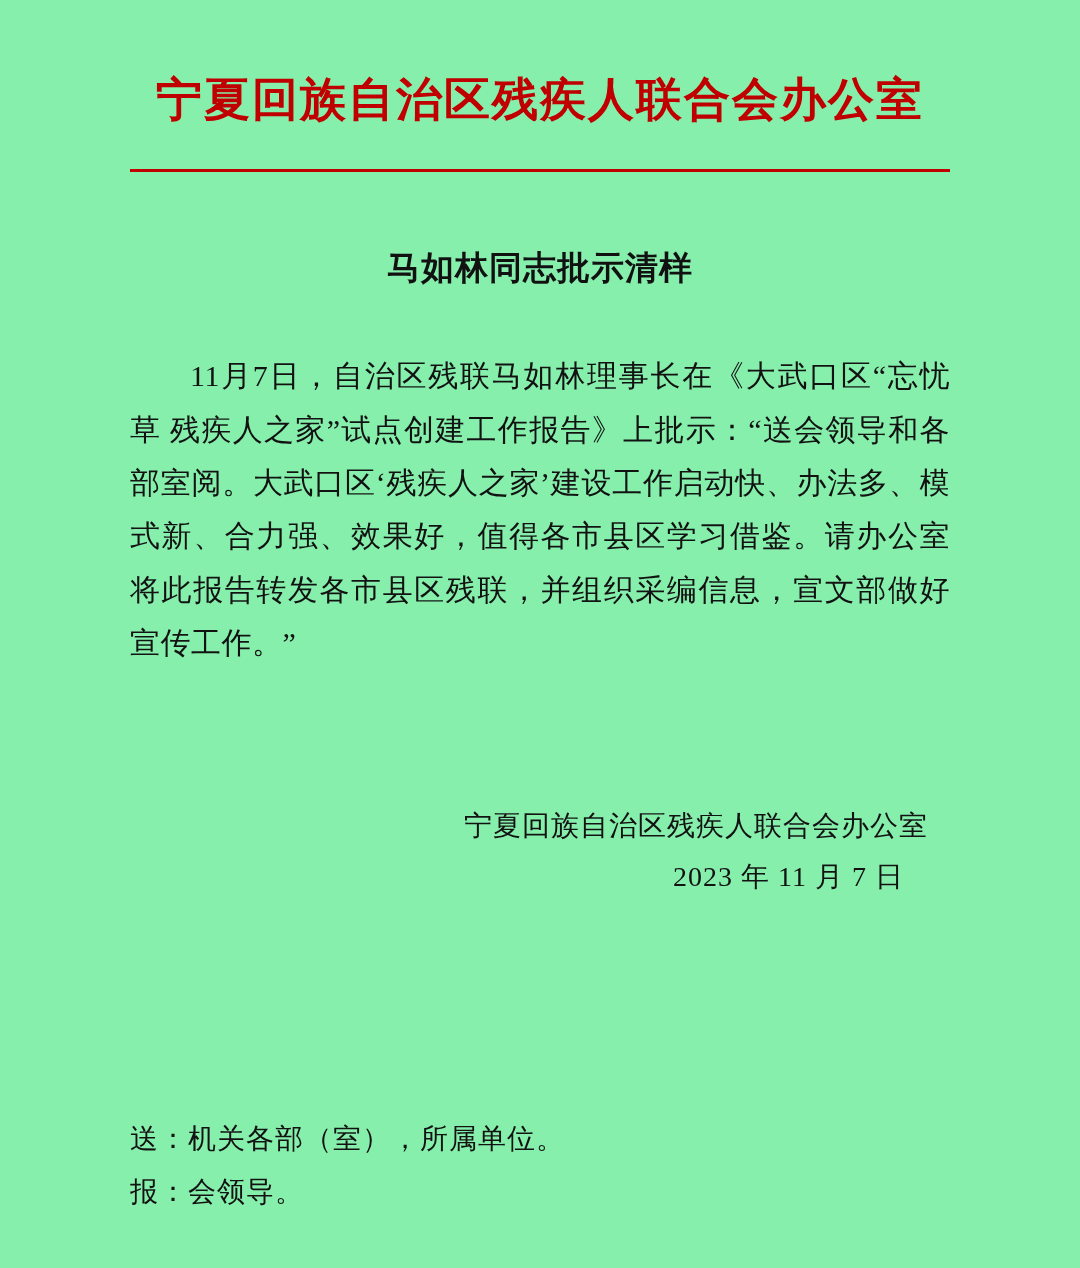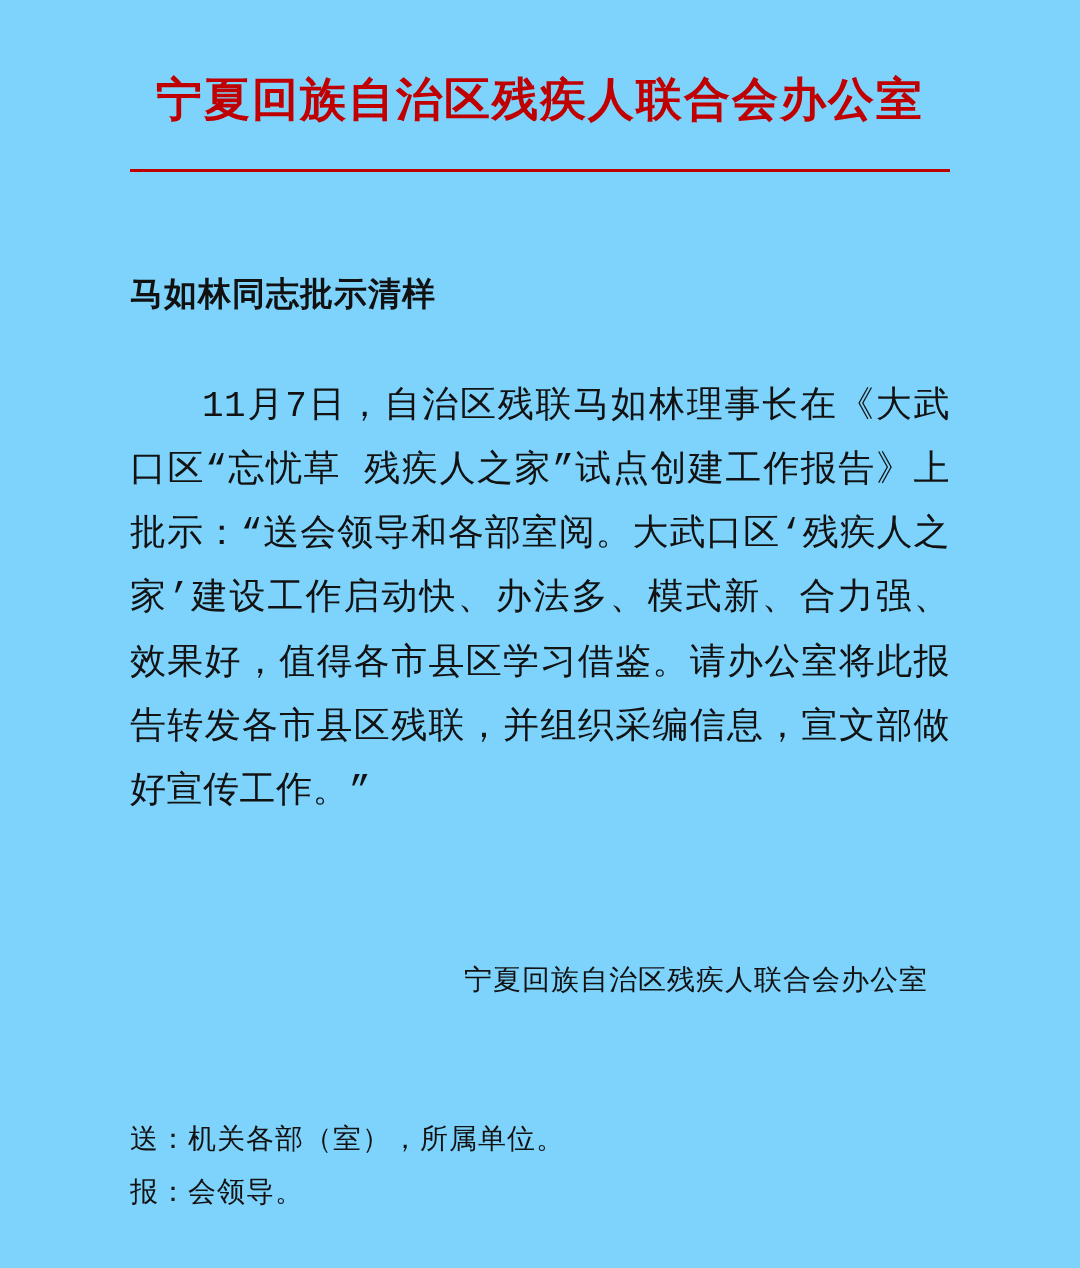--- a/index.html
+++ b/index.html
@@ -13,21 +13,21 @@
     font-family: "Liberation Serif", "DejaVu Serif", serif;
     color: #1a1a1a;
     overflow: hidden;
   }
   .page {
     position: relative;
     width: 1080px;
     height: 1268px;
     box-sizing: border-box;
     padding: 0 130px;
-    background: #7dd3fc;
+    background: #86efac;
   }
   .masthead {
     text-align: center;
     padding-top: 72px;
   }
   .masthead-title {
     font-family: "Liberation Serif", "DejaVu Serif", serif;
     font-weight: 700;
     font-size: 46px;
     letter-spacing: 2px;
@@ -35,36 +35,36 @@
     line-height: 1.2;
     white-space: nowrap;
   }
   .masthead-rule {
     margin: 42px auto 0 auto;
     height: 3px;
     background: #c00000;
     width: 100%;
   }
   .doc-title {
-    margin-top: 100px;
+    text-align: center;
+    margin-top: 74px;
     font-family: "Liberation Serif", "DejaVu Serif", serif;
     font-weight: 700;
     font-size: 33px;
     letter-spacing: 1px;
     color: #111111;
   }
   .body-text {
     margin-top: 58px;
-    font-size: 36px;
+    font-size: 30px;
     line-height: 1.78;
     text-align: justify;
     text-justify: inter-ideograph;
     letter-spacing: 0.5px;
     color: #121212;
-    font-family: Liberation Mono, monospace;
   }
   .body-text p {
     margin: 0;
     text-indent: 2em;
   }
   .signature {
     margin-top: 130px;
     text-align: right;
     padding-right: 22px;
     font-size: 28px;
@@ -103,20 +103,21 @@
   </div>
 
   <div class="doc-title">马如林同志批示清样</div>
 
   <div class="body-text">
     <p>11月7日，自治区残联马如林理事长在《大武口区“忘忧草 残疾人之家”试点创建工作报告》上批示：“送会领导和各部室阅。大武口区‘残疾人之家’建设工作启动快、办法多、模式新、合力强、效果好，值得各市县区学习借鉴。请办公室将此报告转发各市县区残联，并组织采编信息，宣文部做好宣传工作。”</p>
   </div>
 
   <div class="signature">
     <div>宁夏回族自治区残疾人联合会办公室</div>
+    <div class="sign-date">2023 年 11 月 7 日</div>
   </div>
 
   <div class="distribution">
     <div>送：机关各部（室），所属单位。</div>
     <div>报：会领导。</div>
   </div>
 
 </div>
 
 </body></html>

